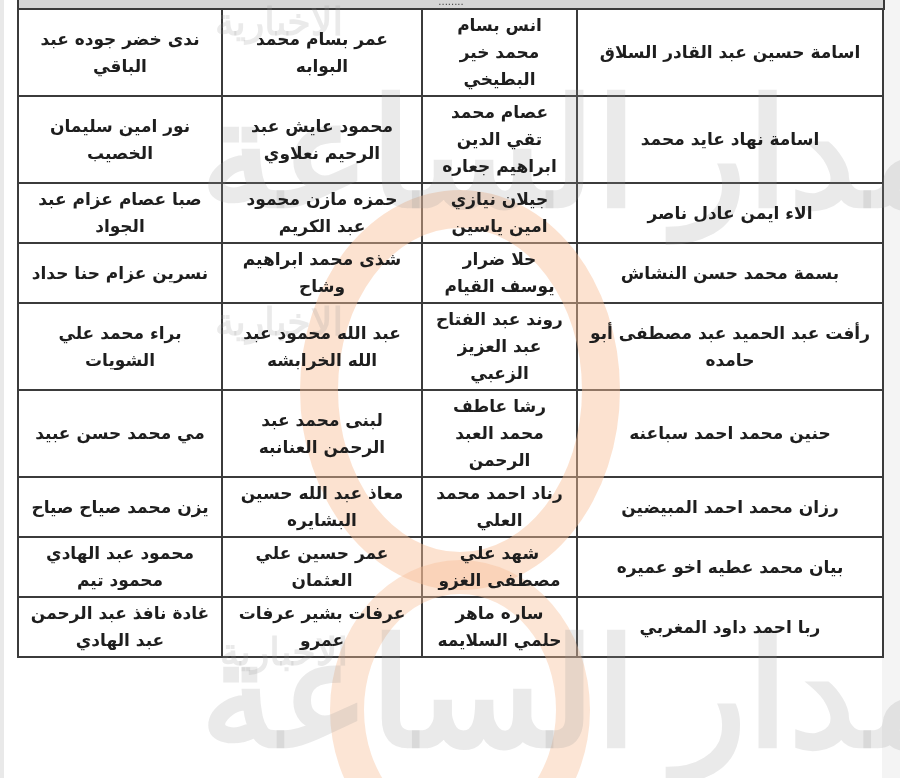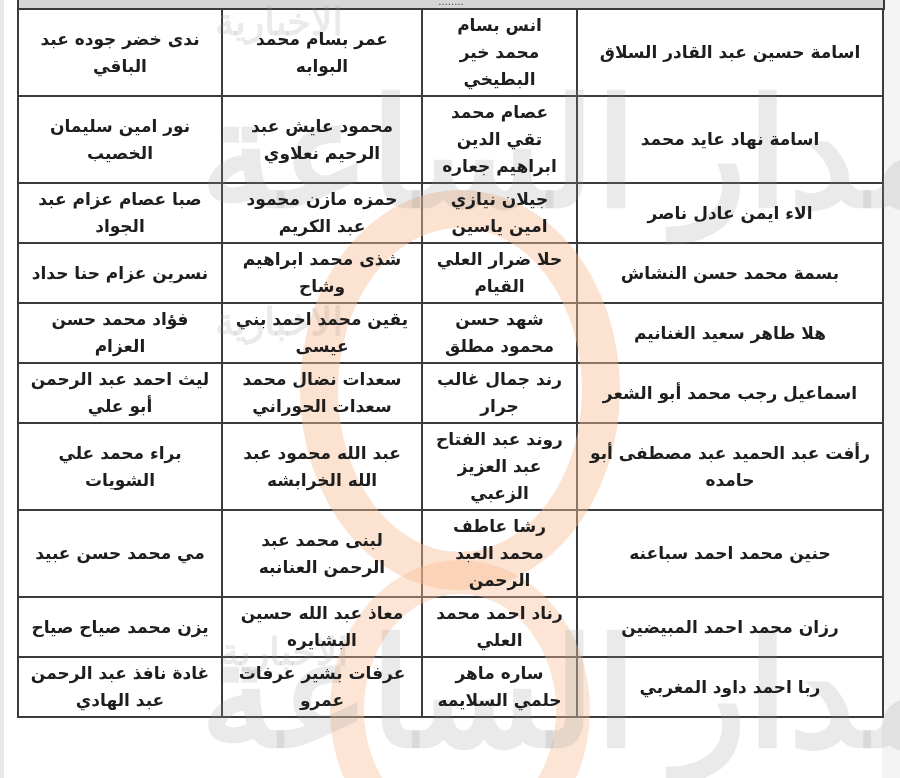--- a/index.html
+++ b/index.html
@@ -89,55 +89,49 @@
       <td>نور امين سليمان الخصيب</td>
     </tr>
     <tr>
       <td>الاء ايمن عادل ناصر</td>
       <td>جيلان نيازي امين ياسين</td>
       <td>حمزه مازن محمود عبد الكريم</td>
       <td>صبا عصام عزام عبد الجواد</td>
     </tr>
     <tr>
       <td>بسمة محمد حسن النشاش</td>
-      <td>حلا ضرار العلي القيام</td>
+      <td>حلا ضرار يوسف القيام</td>
       <td>شذى محمد ابراهيم وشاح</td>
       <td>نسرين عزام حنا حداد</td>
-    </tr>
-    <tr>
-      <td>هلا طاهر سعيد الغنانيم</td>
-      <td>شهد حسن محمود مطلق</td>
-      <td>يقين محمد احمد بني عيسى</td>
-      <td>فؤاد محمد حسن العزام</td>
-    </tr>
-    <tr>
-      <td>اسماعيل رجب محمد أبو الشعر</td>
-      <td>رند جمال غالب جرار</td>
-      <td>سعدات نضال محمد سعدات الحوراني</td>
-      <td>ليث احمد عبد الرحمن أبو علي</td>
     </tr>
     <tr>
       <td>رأفت عبد الحميد عبد مصطفى أبو حامده</td>
       <td>روند عبد الفتاح عبد العزيز الزعبي</td>
       <td>عبد الله محمود عبد الله الخرابشه</td>
       <td>براء محمد علي الشويات</td>
     </tr>
     <tr>
       <td>حنين محمد احمد سباعنه</td>
       <td>رشا عاطف محمد العبد الرحمن</td>
       <td>لبنى محمد عبد الرحمن العنانبه</td>
       <td>مي محمد حسن عبيد</td>
     </tr>
     <tr>
       <td>رزان محمد احمد المبيضين</td>
       <td>رناد احمد محمد العلي</td>
       <td>معاذ عبد الله حسين البشايره</td>
       <td>يزن محمد صياح صياح</td>
     </tr>
     <tr>
+      <td>بيان محمد عطيه اخو عميره</td>
+      <td>شهد علي مصطفى الغزو</td>
+      <td>عمر حسين علي العثمان</td>
+      <td>محمود عبد الهادي محمود تيم</td>
+    </tr>
+    <tr>
       <td>ربا احمد داود المغربي</td>
       <td>ساره ماهر حلمي السلايمه</td>
       <td>عرفات بشير عرفات عمرو</td>
       <td>غادة نافذ عبد الرحمن عبد الهادي</td>
     </tr>
 
   </tbody>
 </table>
 
 </body></html>

